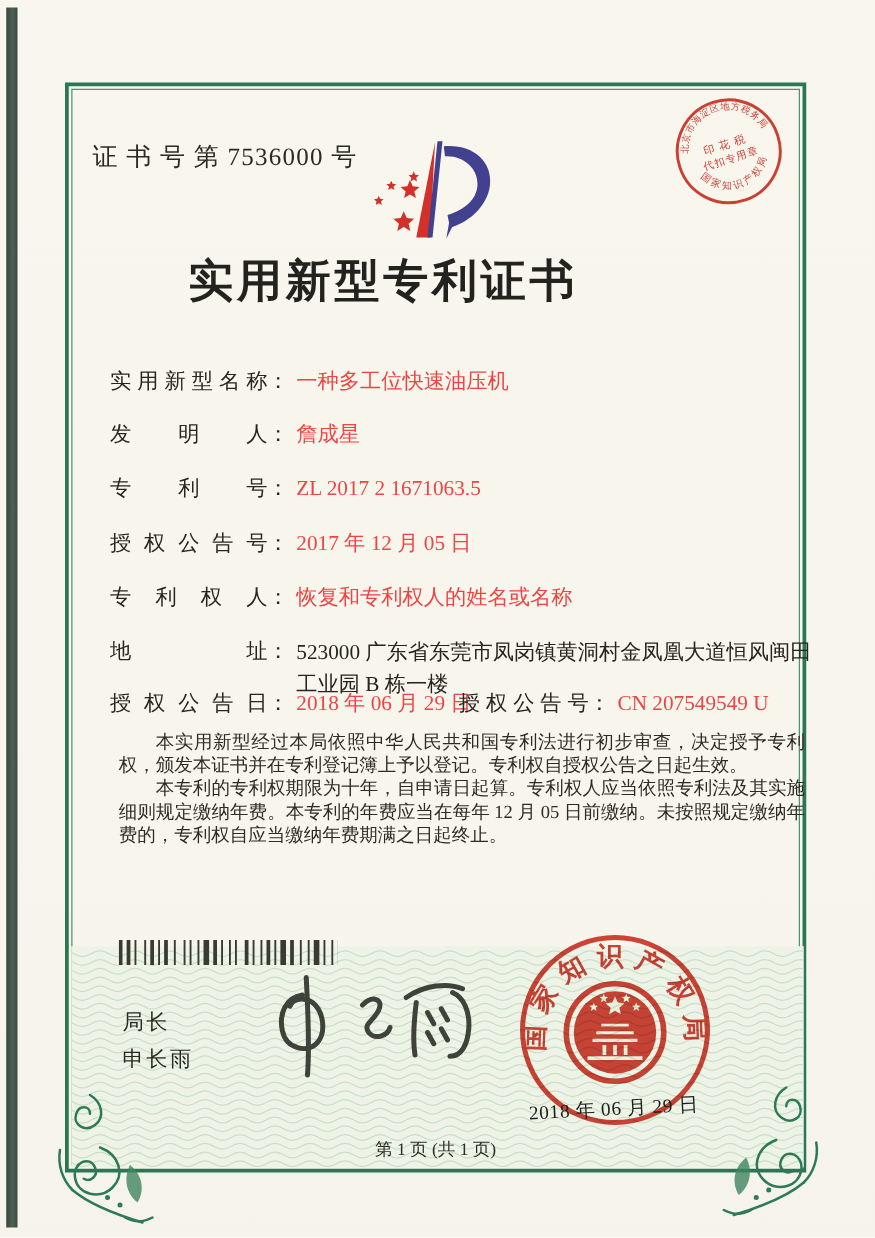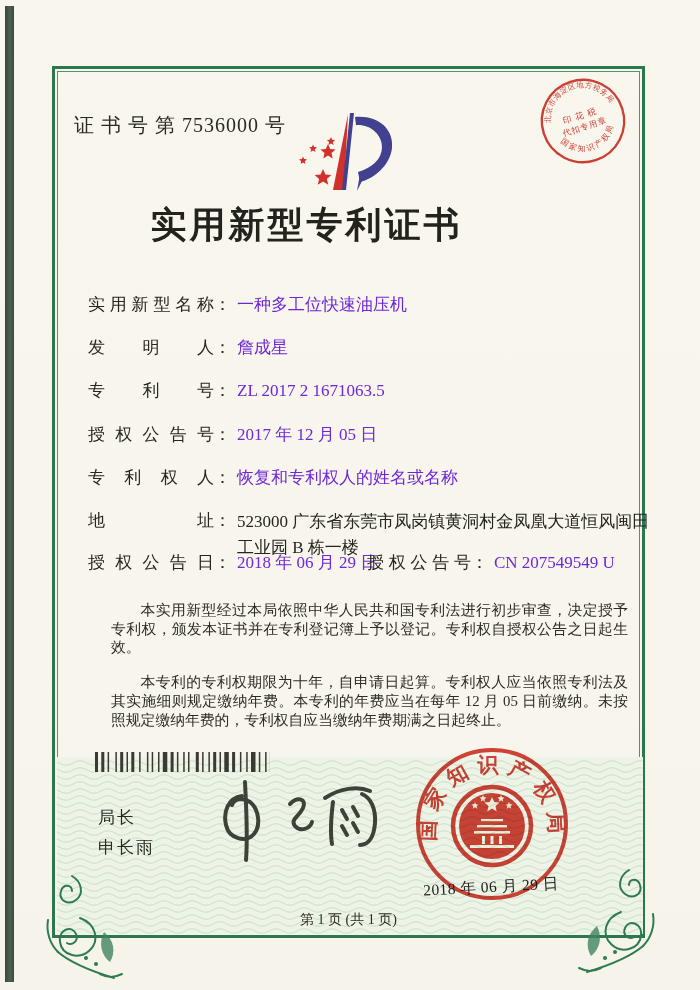--- a/index.html
+++ b/index.html
@@ -17,27 +17,27 @@
   .band{left:57px;top:757px;width:586px;height:177px;background:#edf4e7;overflow:hidden;}
   .cert-no{left:74px;top:112px;font-size:20px;letter-spacing:1px;color:#2a2a24;}
   .title{left:52px;top:201px;width:509px;text-align:center;font-size:36px;font-weight:700;
          letter-spacing:3px;color:#23231d;}
   .row{left:88px;width:560px;height:24px;font-size:17px;line-height:24px;white-space:nowrap;}
   .flabel{display:inline-block;width:126px;text-align:justify;text-align-last:justify;
           vertical-align:top;color:#26261f;}
   .flabel-sm{display:inline-block;width:104px;text-align:justify;text-align-last:justify;
           vertical-align:top;color:#26261f;}
   .colon{display:inline-block;color:#26261f;}
-  .fvalue{margin-left:6px;color:#6d28d9;}
+  .fvalue{margin-left:6px;color:#ef4444;}
   .addr-lines{display:inline-block;vertical-align:top;margin-left:6px;white-space:normal;
               line-height:26px;}
   .grant-right{position:absolute;left:279px;top:0;}
   .bodytext{left:95px;top:585px;width:549px;font-size:14.8px;line-height:18.7px;
             text-align:justify;color:#2c2c25;}
-  .bodytext p{margin:16px;text-indent:2em;}
+  .bodytext p{margin:0;text-indent:2em;}
   .signer{font-size:17px;color:#2a2a23;letter-spacing:2px;}
   .footer{left:52px;top:911px;width:593px;text-align:center;font-size:14px;color:#2b2b24;}
   .stamp{mix-blend-mode:multiply;}
   .tax-stamp{left:534px;top:72px;width:98px;height:98px;transform:rotate(-18deg);opacity:.95;}
   .main-stamp{left:408px;top:740px;width:168px;height:168px;opacity:.95;}
   .date-overlay{left:403px;top:877px;width:176px;text-align:center;font-size:15.5px;
                 letter-spacing:.5px;color:#1d1d1a;transform:rotate(-3deg);}
   .ornament{width:88px;height:122px;}
   .orn-br{left:577px;top:860px;}
   .orn-bl{left:36px;top:866px;transform:scaleX(-1);}

